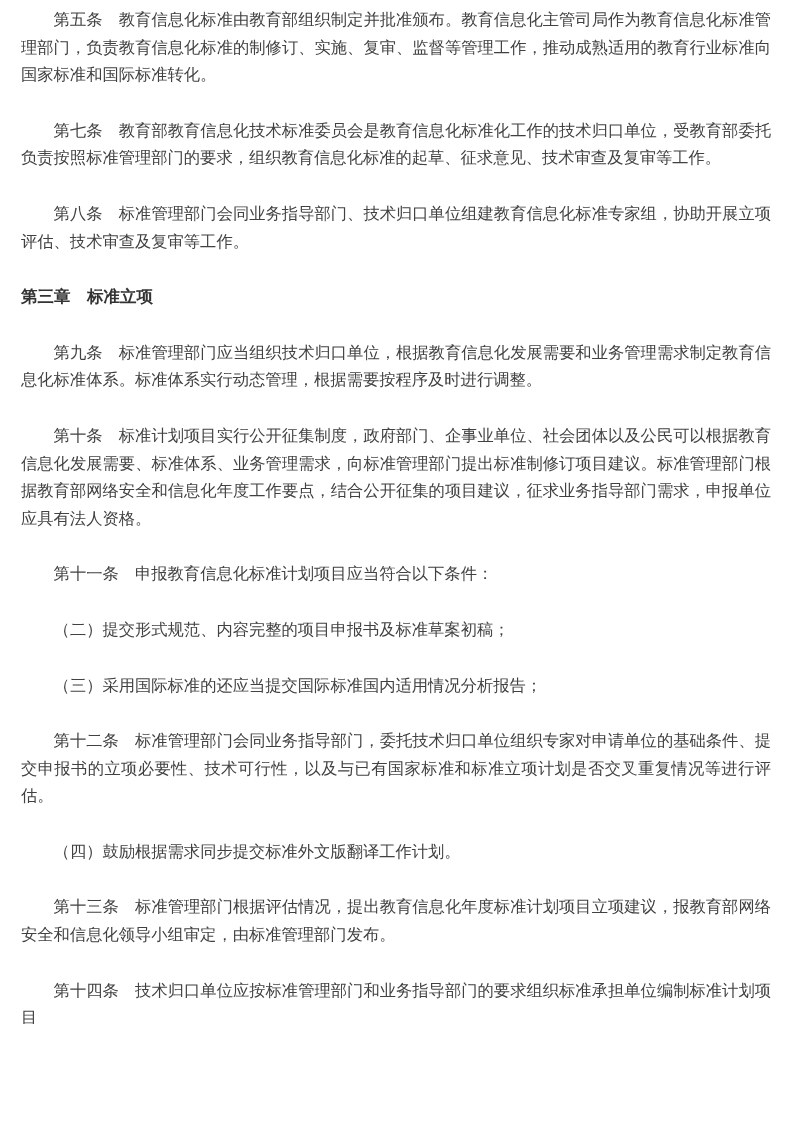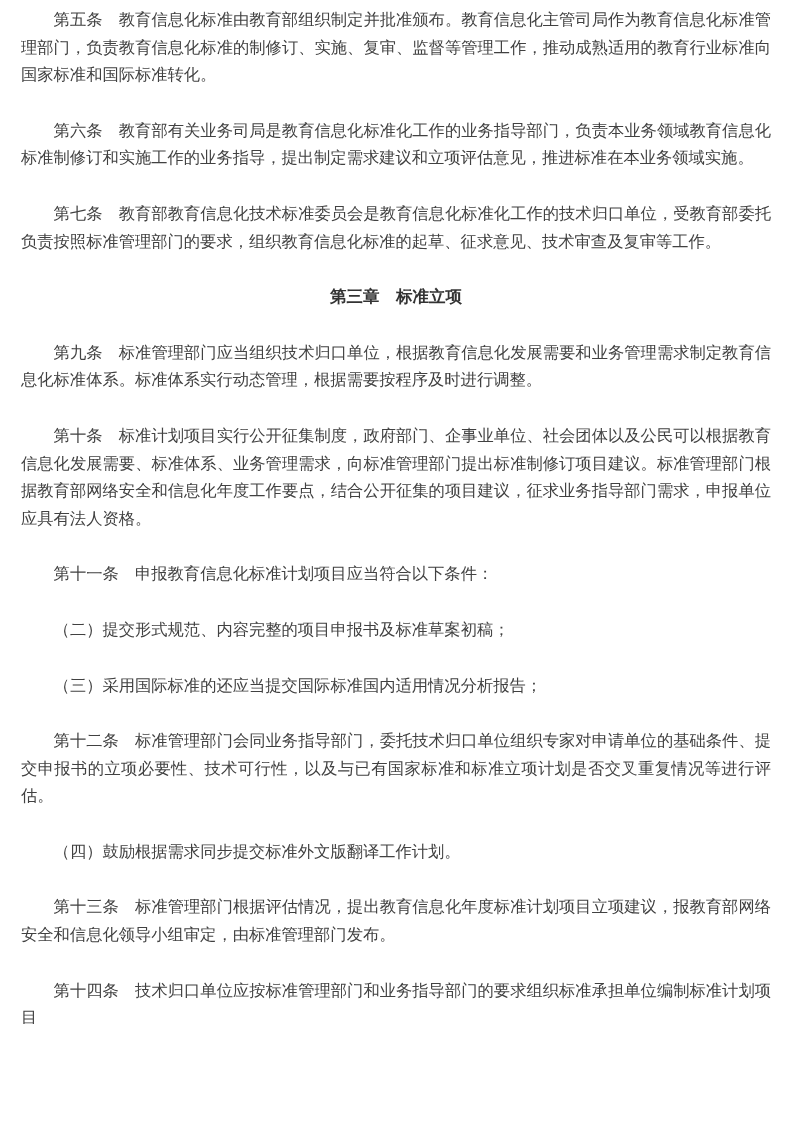--- a/index.html
+++ b/index.html
@@ -29,33 +29,33 @@
     text-indent: 2em;
     text-align: justify;
     font-weight: normal;
   }
   .para:first-child {
     margin-top: 0;
   }
   .chapter {
     margin: 28px 0;
     text-indent: 0;
-    text-align: center;
+    text-align: left;
     font-weight: bold;
     font-size: 16.5px;
     color: #333333;
   }
 </style>
 </head>
 <body>
 
 <div class="page">
   <p class="para">第五条　教育信息化标准由教育部组织制定并批准颁布。教育信息化主管司局作为教育信息化标准管理部门，负责教育信息化标准的制修订、实施、复审、监督等管理工作，推动成熟适用的教育行业标准向国家标准和国际标准转化。</p>
-  <p class="para">第六条　教育部有关业务司局是教育信息化标准化工作的业务指导部门，负责本业务领域教育信息化标准制修订和实施工作的业务指导，提出制定需求建议和立项评估意见，推进标准在本业务领域实施。</p>
   <p class="para">第七条　教育部教育信息化技术标准委员会是教育信息化标准化工作的技术归口单位，受教育部委托负责按照标准管理部门的要求，组织教育信息化标准的起草、征求意见、技术审查及复审等工作。</p>
+  <p class="para">第八条　标准管理部门会同业务指导部门、技术归口单位组建教育信息化标准专家组，协助开展立项评估、技术审查及复审等工作。</p>
   <h2 class="para chapter">第三章　标准立项</h2>
   <p class="para">第九条　标准管理部门应当组织技术归口单位，根据教育信息化发展需要和业务管理需求制定教育信息化标准体系。标准体系实行动态管理，根据需要按程序及时进行调整。</p>
   <p class="para">第十条　标准计划项目实行公开征集制度，政府部门、企事业单位、社会团体以及公民可以根据教育信息化发展需要、标准体系、业务管理需求，向标准管理部门提出标准制修订项目建议。标准管理部门根据教育部网络安全和信息化年度工作要点，结合公开征集的项目建议，征求业务指导部门需求，申报单位应具有法人资格。</p>
   <p class="para">第十一条　申报教育信息化标准计划项目应当符合以下条件：</p>
   <p class="para">（二）提交形式规范、内容完整的项目申报书及标准草案初稿；</p>
   <p class="para">（三）采用国际标准的还应当提交国际标准国内适用情况分析报告；</p>
   <p class="para">第十二条　标准管理部门会同业务指导部门，委托技术归口单位组织专家对申请单位的基础条件、提交申报书的立项必要性、技术可行性，以及与已有国家标准和标准立项计划是否交叉重复情况等进行评估。</p>
   <p class="para">（四）鼓励根据需求同步提交标准外文版翻译工作计划。</p>
   <p class="para">第十三条　标准管理部门根据评估情况，提出教育信息化年度标准计划项目立项建议，报教育部网络安全和信息化领导小组审定，由标准管理部门发布。</p>
   <p class="para">第十四条　技术归口单位应按标准管理部门和业务指导部门的要求组织标准承担单位编制标准计划项目</p>

